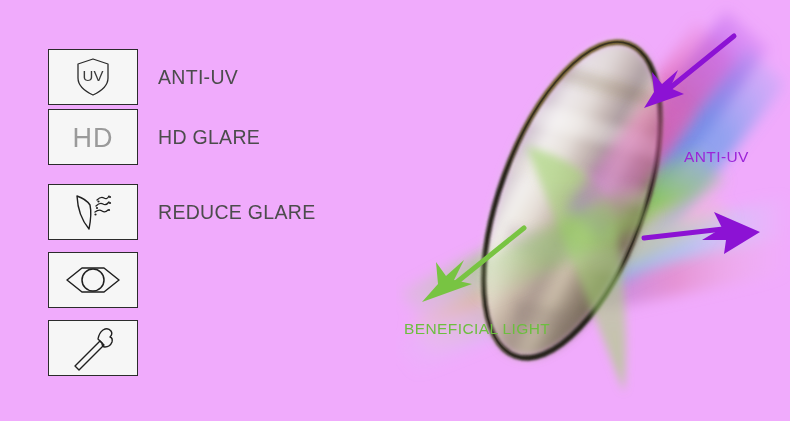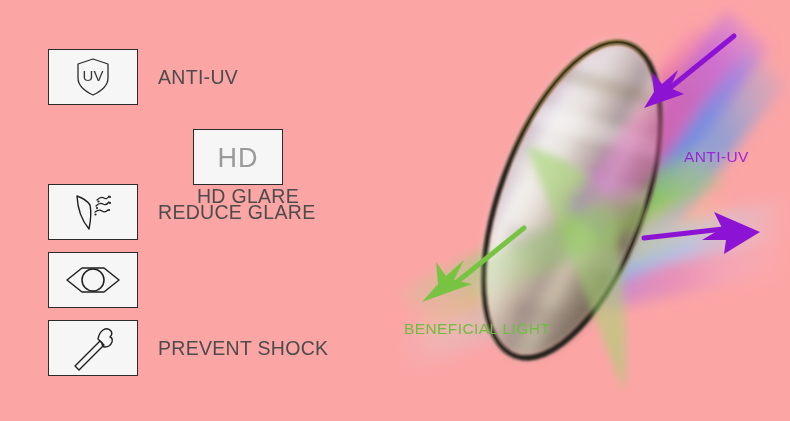--- a/index.html
+++ b/index.html
@@ -14,21 +14,21 @@
     font-family: "Liberation Sans", sans-serif;
     overflow: hidden;
     position: relative;
   }
 
   #stage {
     position: absolute;
     inset: 0;
     width: 790px;
     height: 421px;
-    background: #fca5a5;
+    background: #f0abfc;
   }
 
   
   #feature-list {
     position: absolute;
     left: 48px;
     top: 48px;
     width: 380px;
   }
   .feature-row {
@@ -100,21 +100,21 @@
     <div class="feature-row" style="top:0px;">
       <div class="icon-box">
         <svg width="46" height="46" viewBox="0 0 46 46">
           <path d="M23 5 L38 10 L38 24 Q38 34 23 41 Q8 34 8 24 L8 10 Z" fill="none" stroke="#2b2b2b" stroke-width="1.3" stroke-linejoin="round"></path>
           <text class="uv-text" x="23" y="27" text-anchor="middle">UV</text>
         </svg>
       </div>
       <div class="feature-label">ANTI-UV</div>
     </div>
 
-    <div class="feature-row" style="top:81px;flex-direction:column;">
+    <div class="feature-row" style="top:60px;">
       <div class="icon-box">
         <svg width="60" height="40" viewBox="0 0 60 40">
           <text class="hd-text" x="30" y="30" text-anchor="middle">HD</text>
         </svg>
       </div>
       <div class="feature-label">HD GLARE</div>
     </div>
 
     <div class="feature-row" style="top:135px;">
       <div class="icon-box">
@@ -151,21 +151,20 @@
 
     <div class="feature-row" style="top:271px;">
       <div class="icon-box">
         <svg width="48" height="46" viewBox="0 0 48 46">
 
           <path d="M6 41 L10 37 L31 16 L35 20 L14 41 L10 45 Z" fill="none" stroke="#1f1f1f" stroke-width="1.4" stroke-linejoin="round"></path>
 
           <path d="M29 14 Q30 8 34 5 Q39 2 42 6 Q44 9 41 12 Q44 13 43 17 Q41 22 36 22 Q33 22 33 18 Z" fill="none" stroke="#1f1f1f" stroke-width="1.4" stroke-linejoin="round"></path>
         </svg>
       </div>
-      <div class="feature-label">PREVENT SHOCK</div>
     </div>
 
   </div>
 
   <div id="illustration">
     <svg viewBox="0 0 394 421" xmlns="http://www.w3.org/2000/svg">
       <defs>
 
         <filter id="softBlur" x="-40%" y="-40%" width="180%" height="180%">
           <feGaussianBlur stdDeviation="7"></feGaussianBlur>

